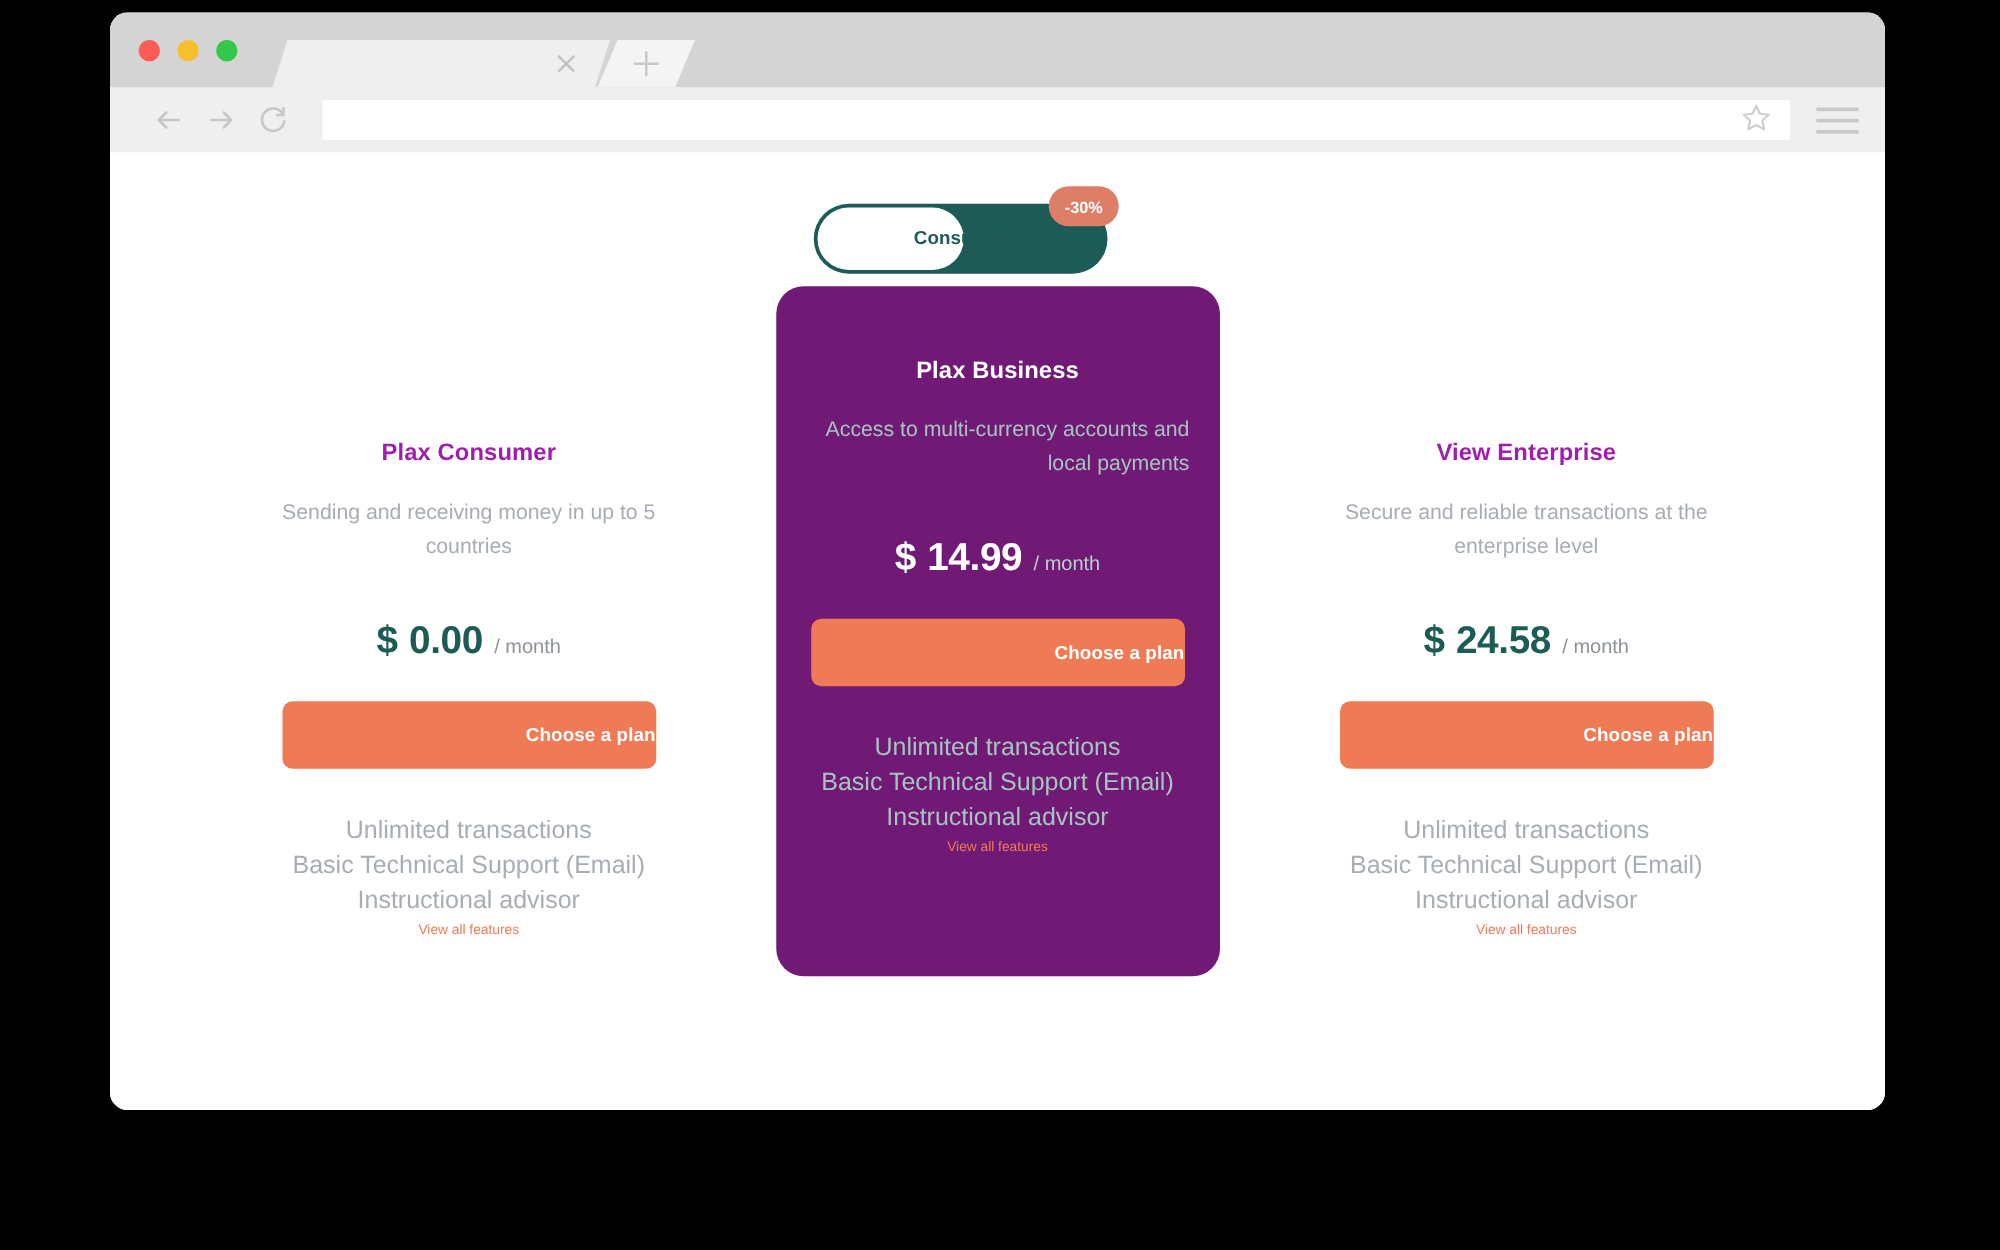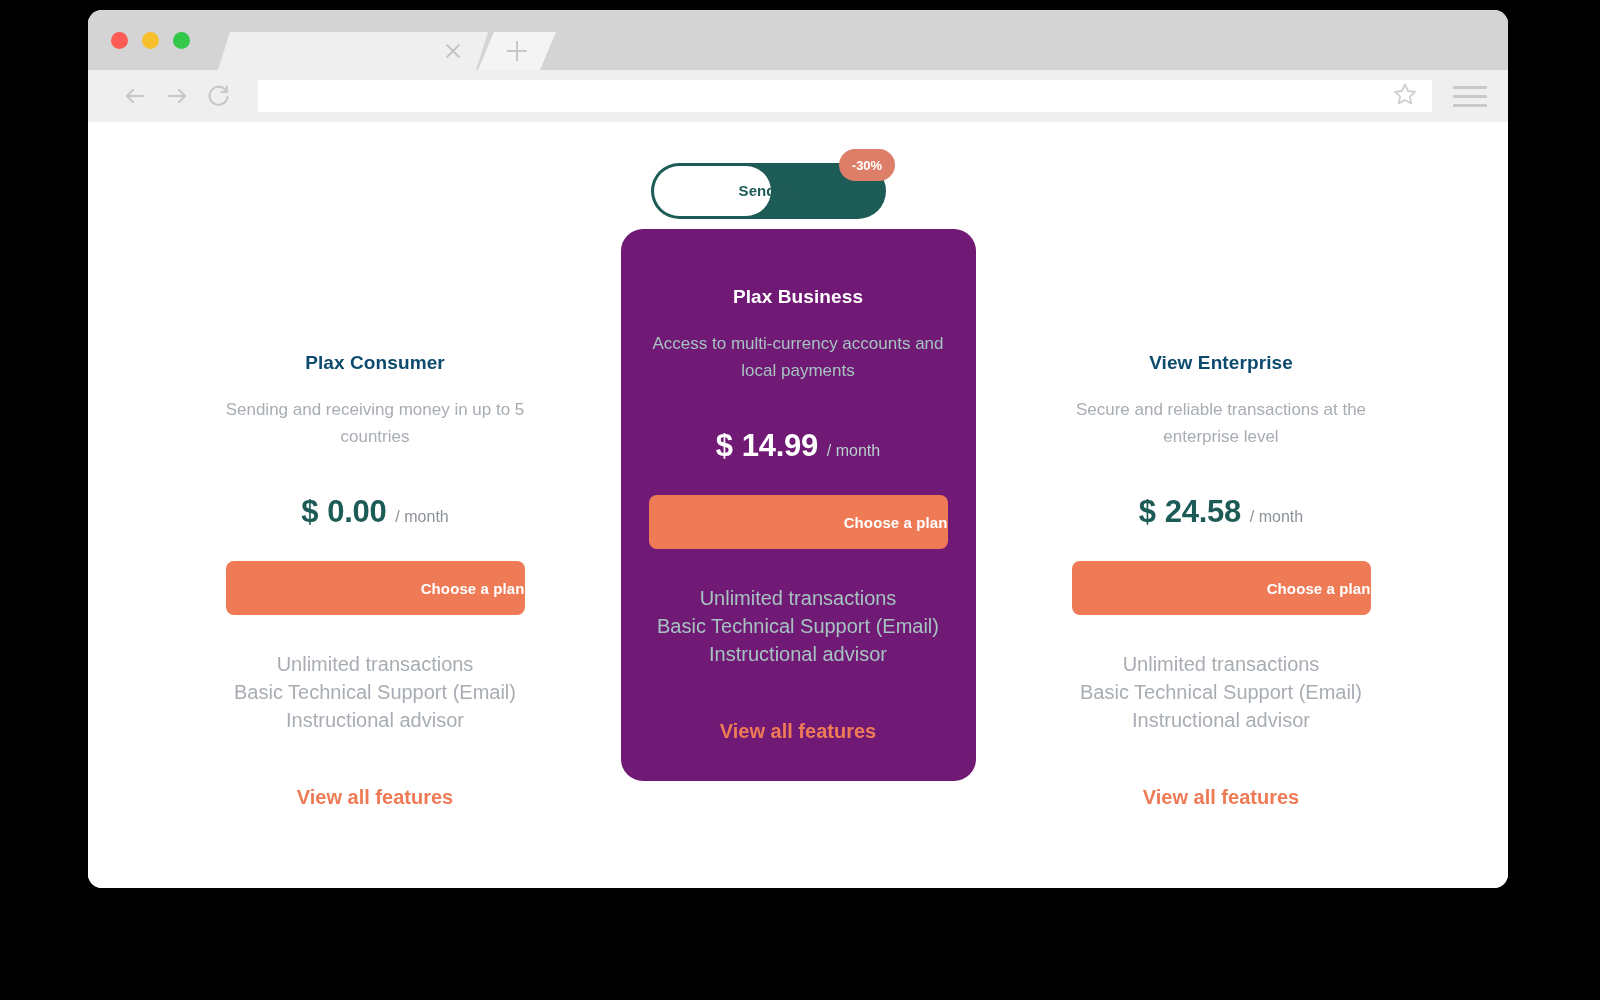--- a/index.html
+++ b/index.html
@@ -210,33 +210,33 @@
     background: #701a75;
     border-radius: 22px;
     padding: 57px 0 0 0;
     height: 552px;
     margin-top: -53px;
   }
 
   .plan-name {
     font-size: 19px;
     font-weight: bold;
-    color: #0c4a6e;
+    color: #a21caf;
     letter-spacing: .1px;
   }
   .card.featured .plan-name { color: #ffffff; }
 
   .plan-desc {
     margin-top: 22px;
     font-size: 17px;
     line-height: 27px;
     color: #a8adb3;
     padding: 0 24px;
   }
-  .card.featured .plan-desc { color: #a7c3c1; }
+  .card.featured .plan-desc { color: #a7c3c1; text-align: right; }
 
   .price-row {
     margin-top: 44px;
     display: flex;
     align-items: baseline;
     justify-content: center;
     gap: 9px;
   }
   .price-amount {
     font-size: 31px;
@@ -274,23 +274,22 @@
   }
   .features li {
     font-size: 20px;
     line-height: 28px;
     color: #a8adb3;
   }
   .card.featured .features li { color: #a7c3c1; }
 
   .view-all {
     display: inline-block;
-    margin-top: 52px;
-    font-size: 20px;
-    font-weight: bold;
+    font-size: 11px;
+    font-weight: normal;
     color: #ef7b56;
     text-decoration: none;
     cursor: pointer;
   }
 </style>
 </head>
 <body>
 
 <div class="browser-window">
 
@@ -341,21 +340,21 @@
       <span></span>
       <span></span>
     </div>
   </div>
 
   <div class="page">
 
     <div class="toggle-wrap">
       <div class="toggle">
         <div class="toggle-knob"></div>
-        <div class="toggle-opt active">Sending</div>
+        <div class="toggle-opt active">Consumer</div>
       </div>
       <div class="discount-badge">-30%</div>
     </div>
 
     <div class="cards">
 
       <div class="card">
         <div class="plan-name">Plax Consumer</div>
         <div class="plan-desc">Sending and receiving money in up to 5 countries</div>
         <div class="price-row">

